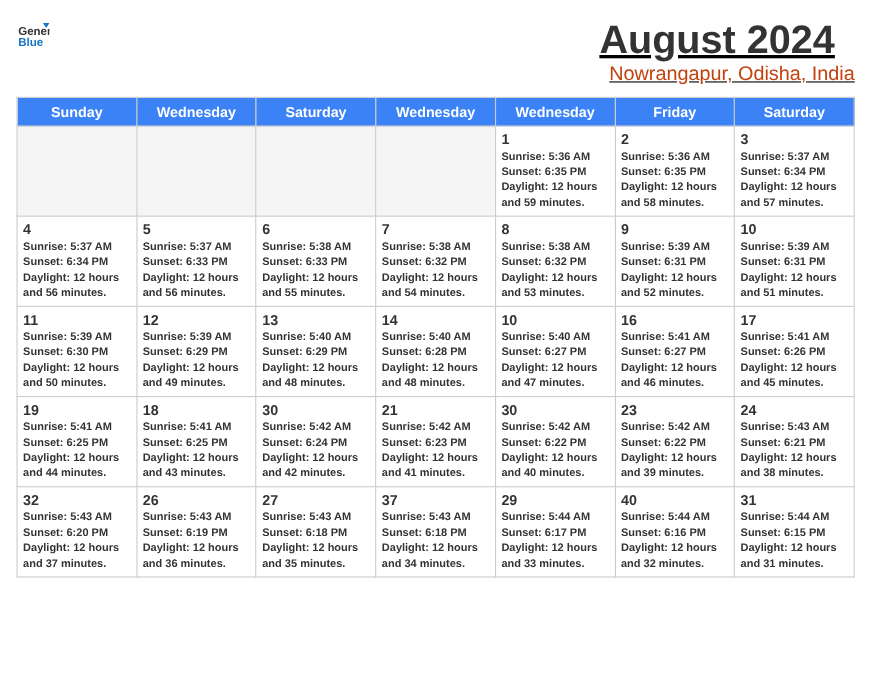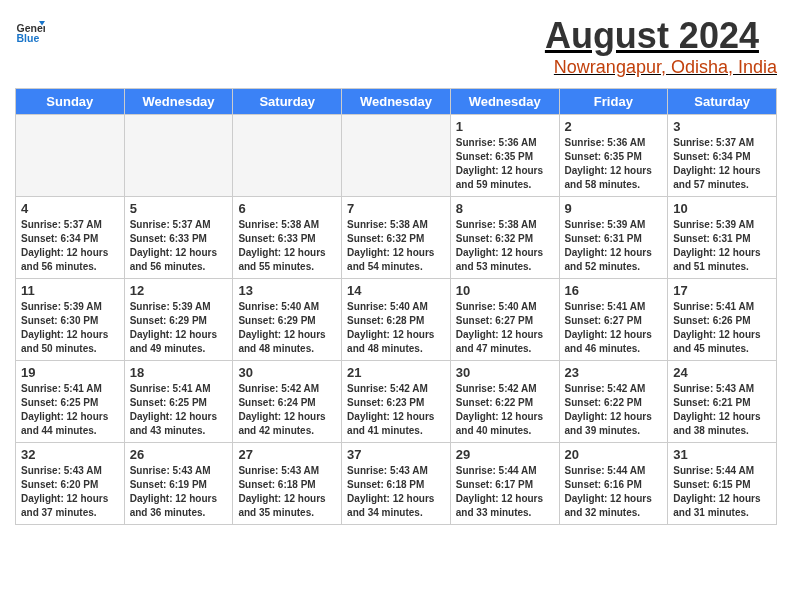--- a/index.html
+++ b/index.html
@@ -316,21 +316,21 @@
 and 34 minutes.</div>
         </td>
         <td>
           <span class="day-num">29</span>
           <div class="day-info" style="white-space: pre-line;">Sunrise: 5:44 AM
 Sunset: 6:17 PM
 Daylight: 12 hours
 and 33 minutes.</div>
         </td>
         <td>
-          <span class="day-num">20</span>
+          <span class="day-num">40</span>
           <div class="day-info" style="white-space: pre-line;">Sunrise: 5:44 AM
 Sunset: 6:16 PM
 Daylight: 12 hours
 and 32 minutes.</div>
         </td>
         <td>
           <span class="day-num">31</span>
           <div class="day-info" style="white-space: pre-line;">Sunrise: 5:44 AM
 Sunset: 6:15 PM
 Daylight: 12 hours

